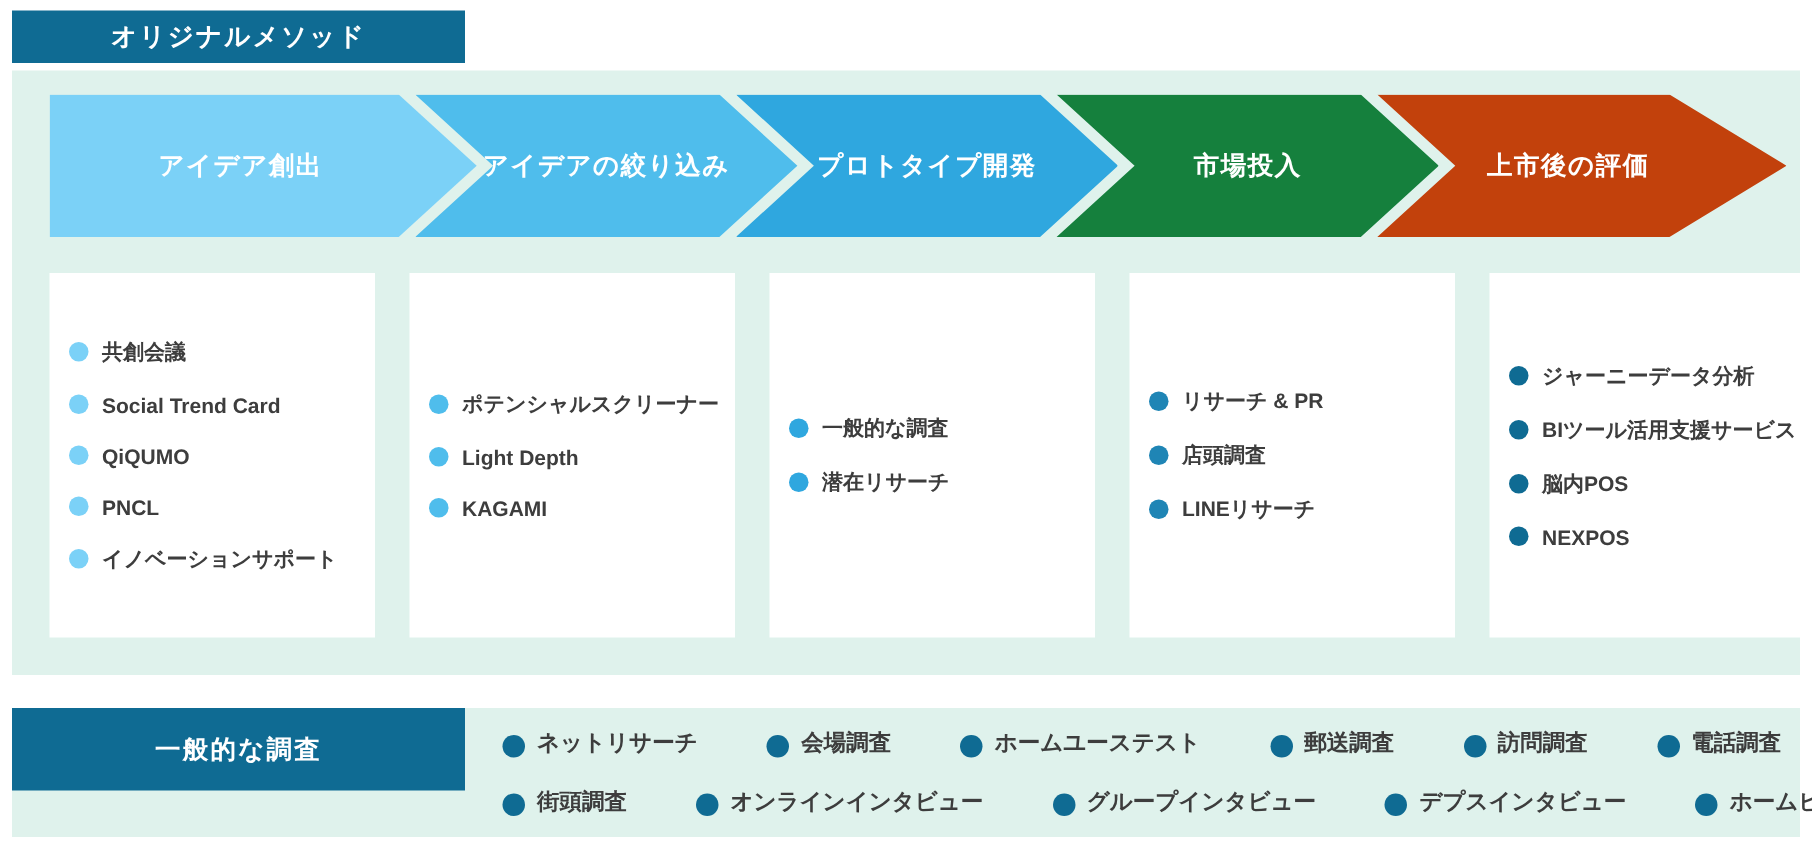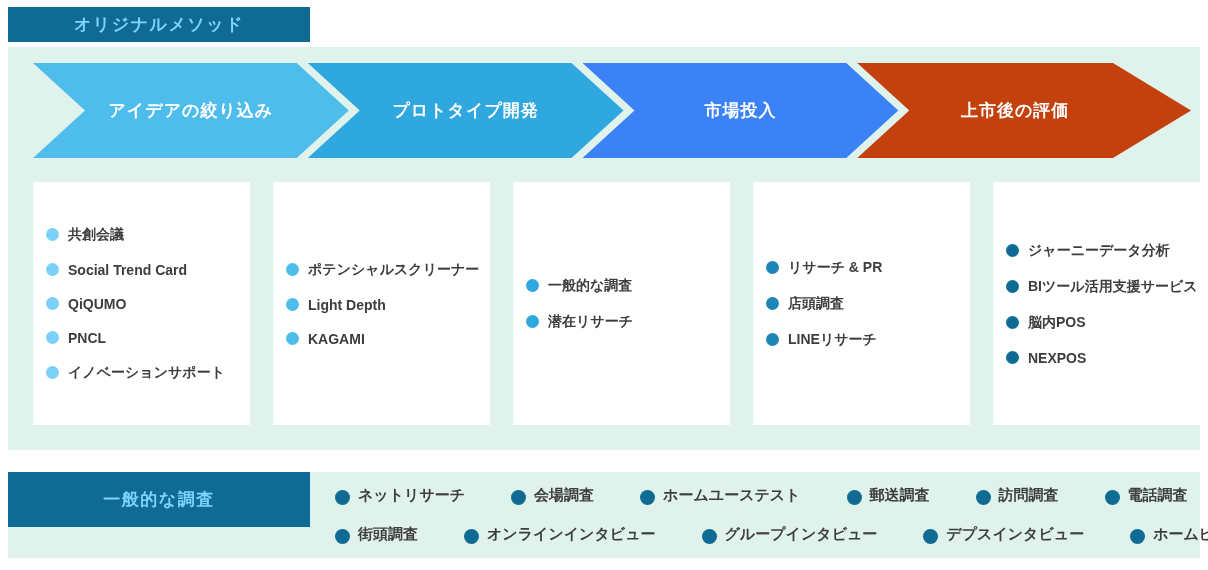--- a/index.html
+++ b/index.html
@@ -6,21 +6,21 @@
   html,body { background:#ffffff; }
   body {
     width:1208px; height:570px; position:relative; overflow:hidden;
     font-family:"Liberation Sans","DejaVu Sans",sans-serif;
     font-weight:bold; color:#3d3d3d;
   }
   .canvas { position:absolute; inset:0; }
 
   
   .badge {
-    position:absolute; background:#0f6b93; color:#7dd3fc;
+    position:absolute; background:#0f6b93; color:#ffffff;
     display:flex; align-items:center; justify-content:center;
     font-size:17px; letter-spacing:1.5px;
   }
   .top-badge   { left:8px; top:7px;   width:302px; height:35px; }
   .general-badge{ left:0;  top:0;     width:302px; height:55px; }
 
   
   .method-panel {
     position:absolute; left:8px; top:47px; width:1192px; height:403px;
     background:#dff2ec;
@@ -90,27 +90,30 @@
 <body>
 
 <div class="canvas">
 
   <div class="badge top-badge">
     <span>オリジナルメソッド</span>
   </div>
 
   <div class="method-panel">
     <div class="arrows-row">
+        <div class="arrow arrow-first" style="background: rgb(123, 209, 247);">
+          <span>アイデア創出</span>
+        </div>
         <div class="arrow arrow-mid" style="background: rgb(79, 189, 236);">
           <span>アイデアの絞り込み</span>
         </div>
         <div class="arrow arrow-mid" style="background: rgb(47, 167, 223);">
           <span>プロトタイプ開発</span>
         </div>
-        <div class="arrow arrow-mid" style="background: #3b82f6;">
+        <div class="arrow arrow-mid" style="background: #15803d;">
           <span>市場投入</span>
         </div>
         <div class="arrow arrow-last" style="background: #c2410c;">
           <span>上市後の評価</span>
         </div>
       </div>
     <div class="cards-row">
         <div class="card">
           <div class="card-item">
             <span class="bullet" style="background: rgb(123, 209, 247);"></span>

